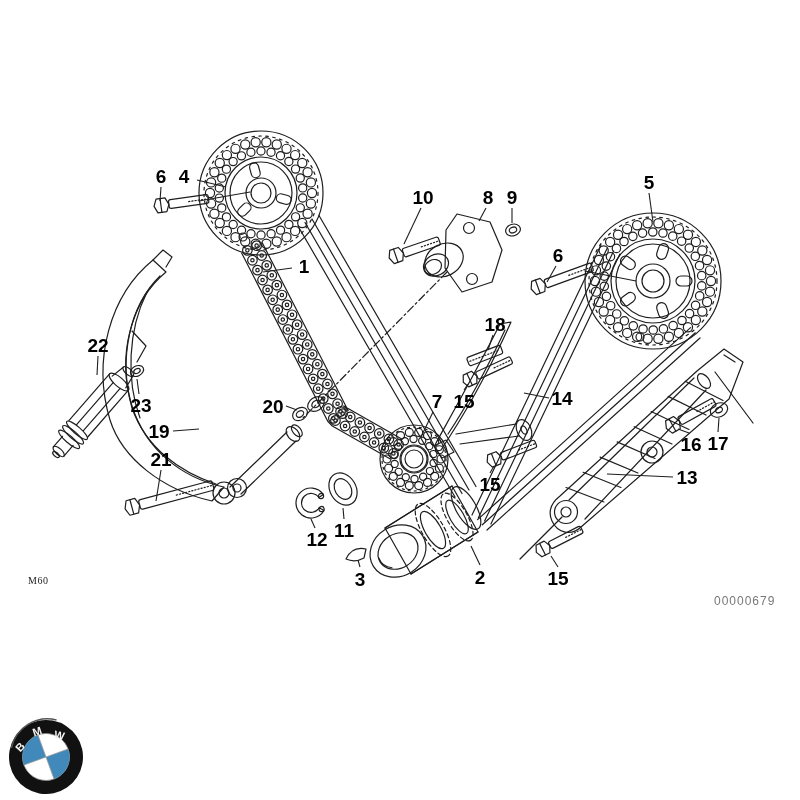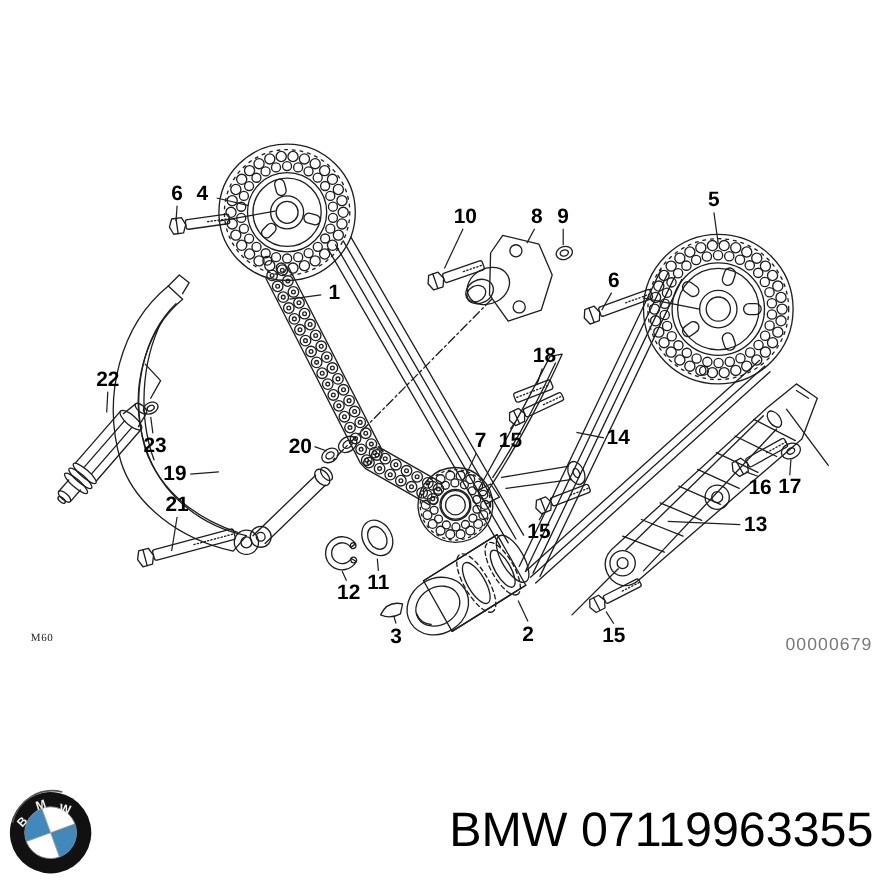--- a/index.html
+++ b/index.html
@@ -7,22 +7,22 @@
          font-family:"Liberation Sans",sans-serif;}
   svg{position:absolute;left:0;top:0;}
   svg .s path,svg .s line,svg .s circle,svg .s ellipse,svg .s rect,svg .s polyline,svg .s polygon{
       fill:none;stroke:#1e1e1e;stroke-width:1.2;stroke-linecap:round;stroke-linejoin:round;}
   svg .wf{fill:#fff;}
   svg .thin{stroke-width:0.9;}
   svg .lbl{font-family:"Liberation Sans",sans-serif;font-size:19px;font-weight:bold;
       fill:#000;stroke:none;text-anchor:middle;}
   .code-left{position:absolute;left:28px;top:575px;font-family:"Liberation Serif",serif;
       font-size:10px;color:#222;letter-spacing:.5px;}
-  .code-right{position:absolute;left:714px;top:578px;font-family:"Liberation Sans",sans-serif;
-      font-size:16px;color:#787878;letter-spacing:1px;text-align:right;}
+  .code-right{position:absolute;left:714px;top:594px;font-family:"Liberation Sans",sans-serif;
+      font-size:12px;color:#787878;letter-spacing:1px;text-align:right;}
   .footer-part{position:absolute;right:6px;top:730px;font-family:"Liberation Sans",sans-serif;
       font-size:44px;color:#000;white-space:nowrap;}
   .logo-wrap{position:absolute;left:4px;top:717px;width:84px;height:80px;}
 </style>
 </head>
 <body>
 
 <div class="stage">
 
   <svg id="dwg" width="800" height="640" viewBox="0 0 800 640">
@@ -641,14 +641,13 @@
           <line x1="18.5" y1="40" x2="65.5" y2="40" stroke="#9a9a9a" stroke-width="0.7"></line>
         </g>
         <g id="logo-letters" font-family="Liberation Sans, sans-serif" font-size="11" font-weight="bold" fill="#f2f2f2">
             <text x="0" y="0" transform="translate(21,28) rotate(-36)" text-anchor="middle">B</text>
             <text x="0" y="0" transform="translate(39,17) rotate(-6)" text-anchor="middle">M</text>
             <text x="0" y="0" transform="translate(58,25) rotate(24)" text-anchor="middle">W</text>
           </g>
       </g>
     </svg>
   </div>
-  <div class="footer-part">BMW 07119963355</div>
 </div>
 
 </body></html>

